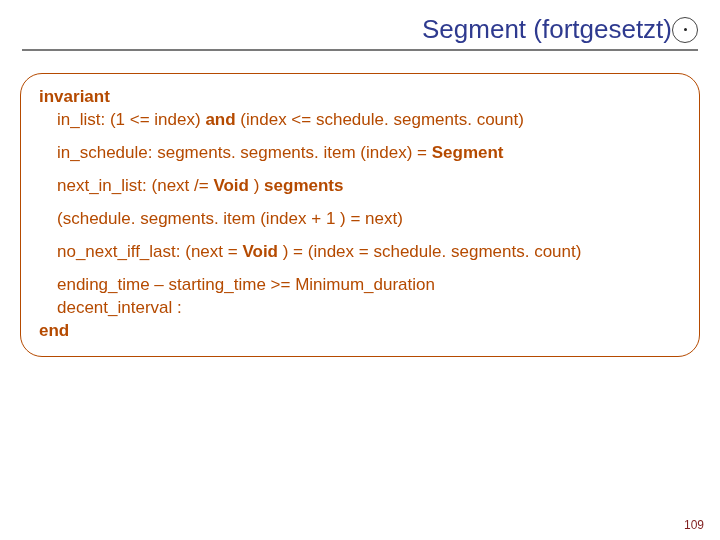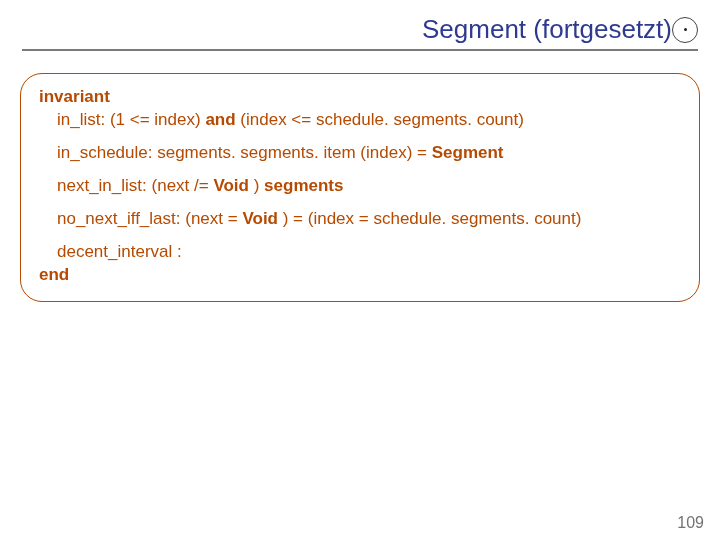--- a/index.html
+++ b/index.html
@@ -45,40 +45,42 @@
     line-height: 1.35;
   }
   .kw { font-weight: 700; }
   .ital { }
   .indent { margin-left: 18px; }
   .group { margin-bottom: 10px; }
   .pagenum {
     position: absolute;
     right: 16px;
     bottom: 8px;
-    color: #737373;
-    font-size: 16px;
+    color: #7f1d1d;
+    font-size: 12px;
   }
 </style>
 </head>
 <body>
 
 <div class="slide">
 
   <div class="title-row">
     <div class="title">Segment (fortgesetzt)</div>
     <div class="logo"></div>
   </div>
 
   <div class="content-box">
     <div class="kw">invariant</div>
     <div id="clauses">
         <div class="indent group"><span class="ital">in_list: </span><span>(1 &lt;= </span><span class="ital">index</span><span>) </span><span class="kw">and</span><span> (</span><span class="ital">index</span><span> &lt;= </span><span class="ital">schedule</span><span>. </span><span class="ital">segments</span><span>. </span><span class="ital">count</span><span>)</span></div>
         <div class="indent group"><span class="ital">in_schedule: segments</span><span>. </span><span class="ital">segments</span><span>. </span><span class="ital">item </span><span>(</span><span class="ital">index</span><span>)</span><span> = </span><span class="kw">Segment</span></div>
         <div class="indent group"><span class="ital">next_in_list: </span><span>(</span><span class="ital">next </span><span>/= </span><span class="kw">Void </span><span>) </span><span class="kw">segments</span></div>
+        <div class="indent group"><span>(</span><span class="ital">schedule</span><span>. </span><span class="ital">segments</span><span>. </span><span class="ital">item </span><span>(</span><span class="ital">index </span><span>+ 1 ) = </span><span class="ital">next</span><span>)</span></div>
         <div class="indent group"><span class="ital">no_next_iff_last: </span><span>(</span><span class="ital">next </span><span>= </span><span class="kw">Void </span><span>) = (</span><span class="ital">index </span><span>= </span><span class="ital">schedule</span><span>. </span><span class="ital">segments</span><span>. </span><span class="ital">count</span><span>)</span></div>
+        <div class="indent"><span class="ital">ending_time – starting_time &gt;= Minimum_duration</span></div>
         <div class="indent"><span class="ital">decent_interval :</span></div>
       </div>
     <div class="kw">end</div>
   </div>
 
   <div class="pagenum">109</div>
 </div>
 
 </body></html>

